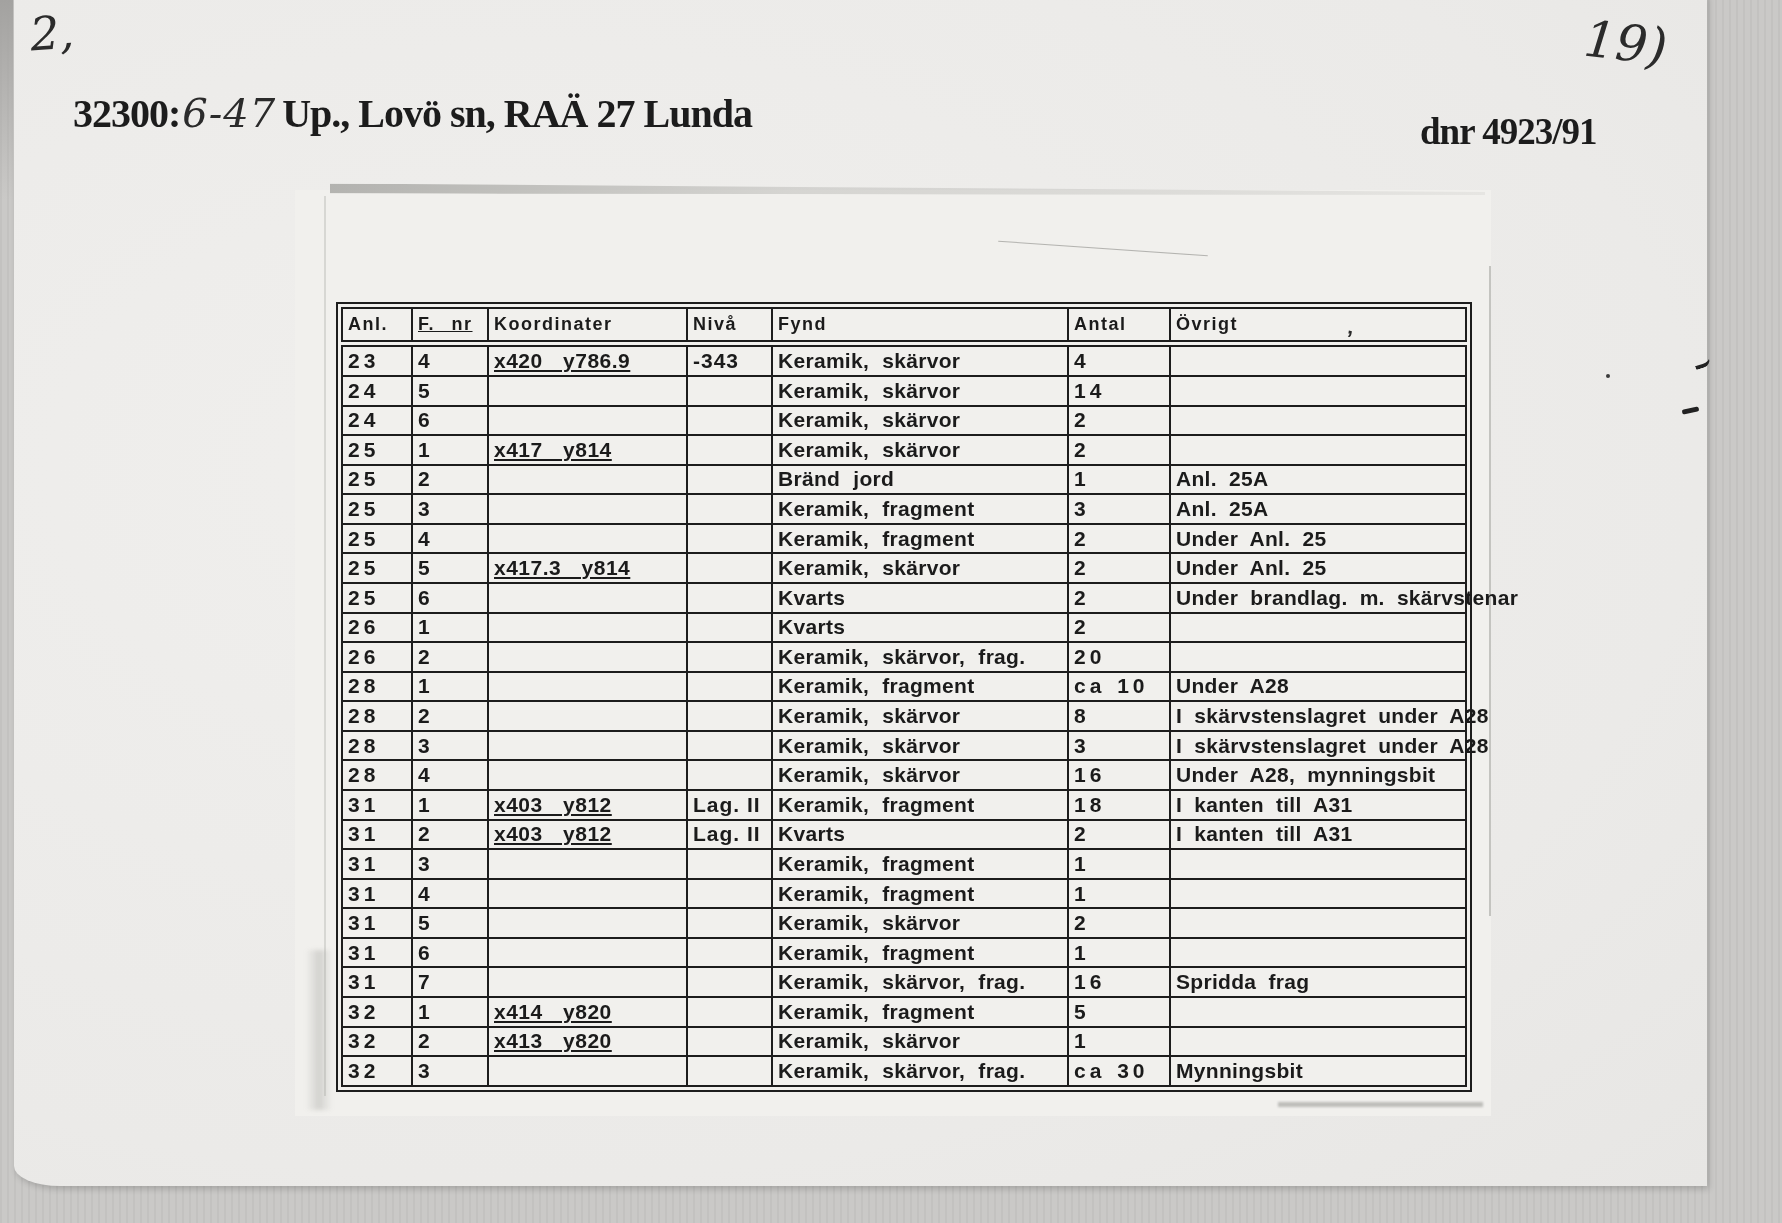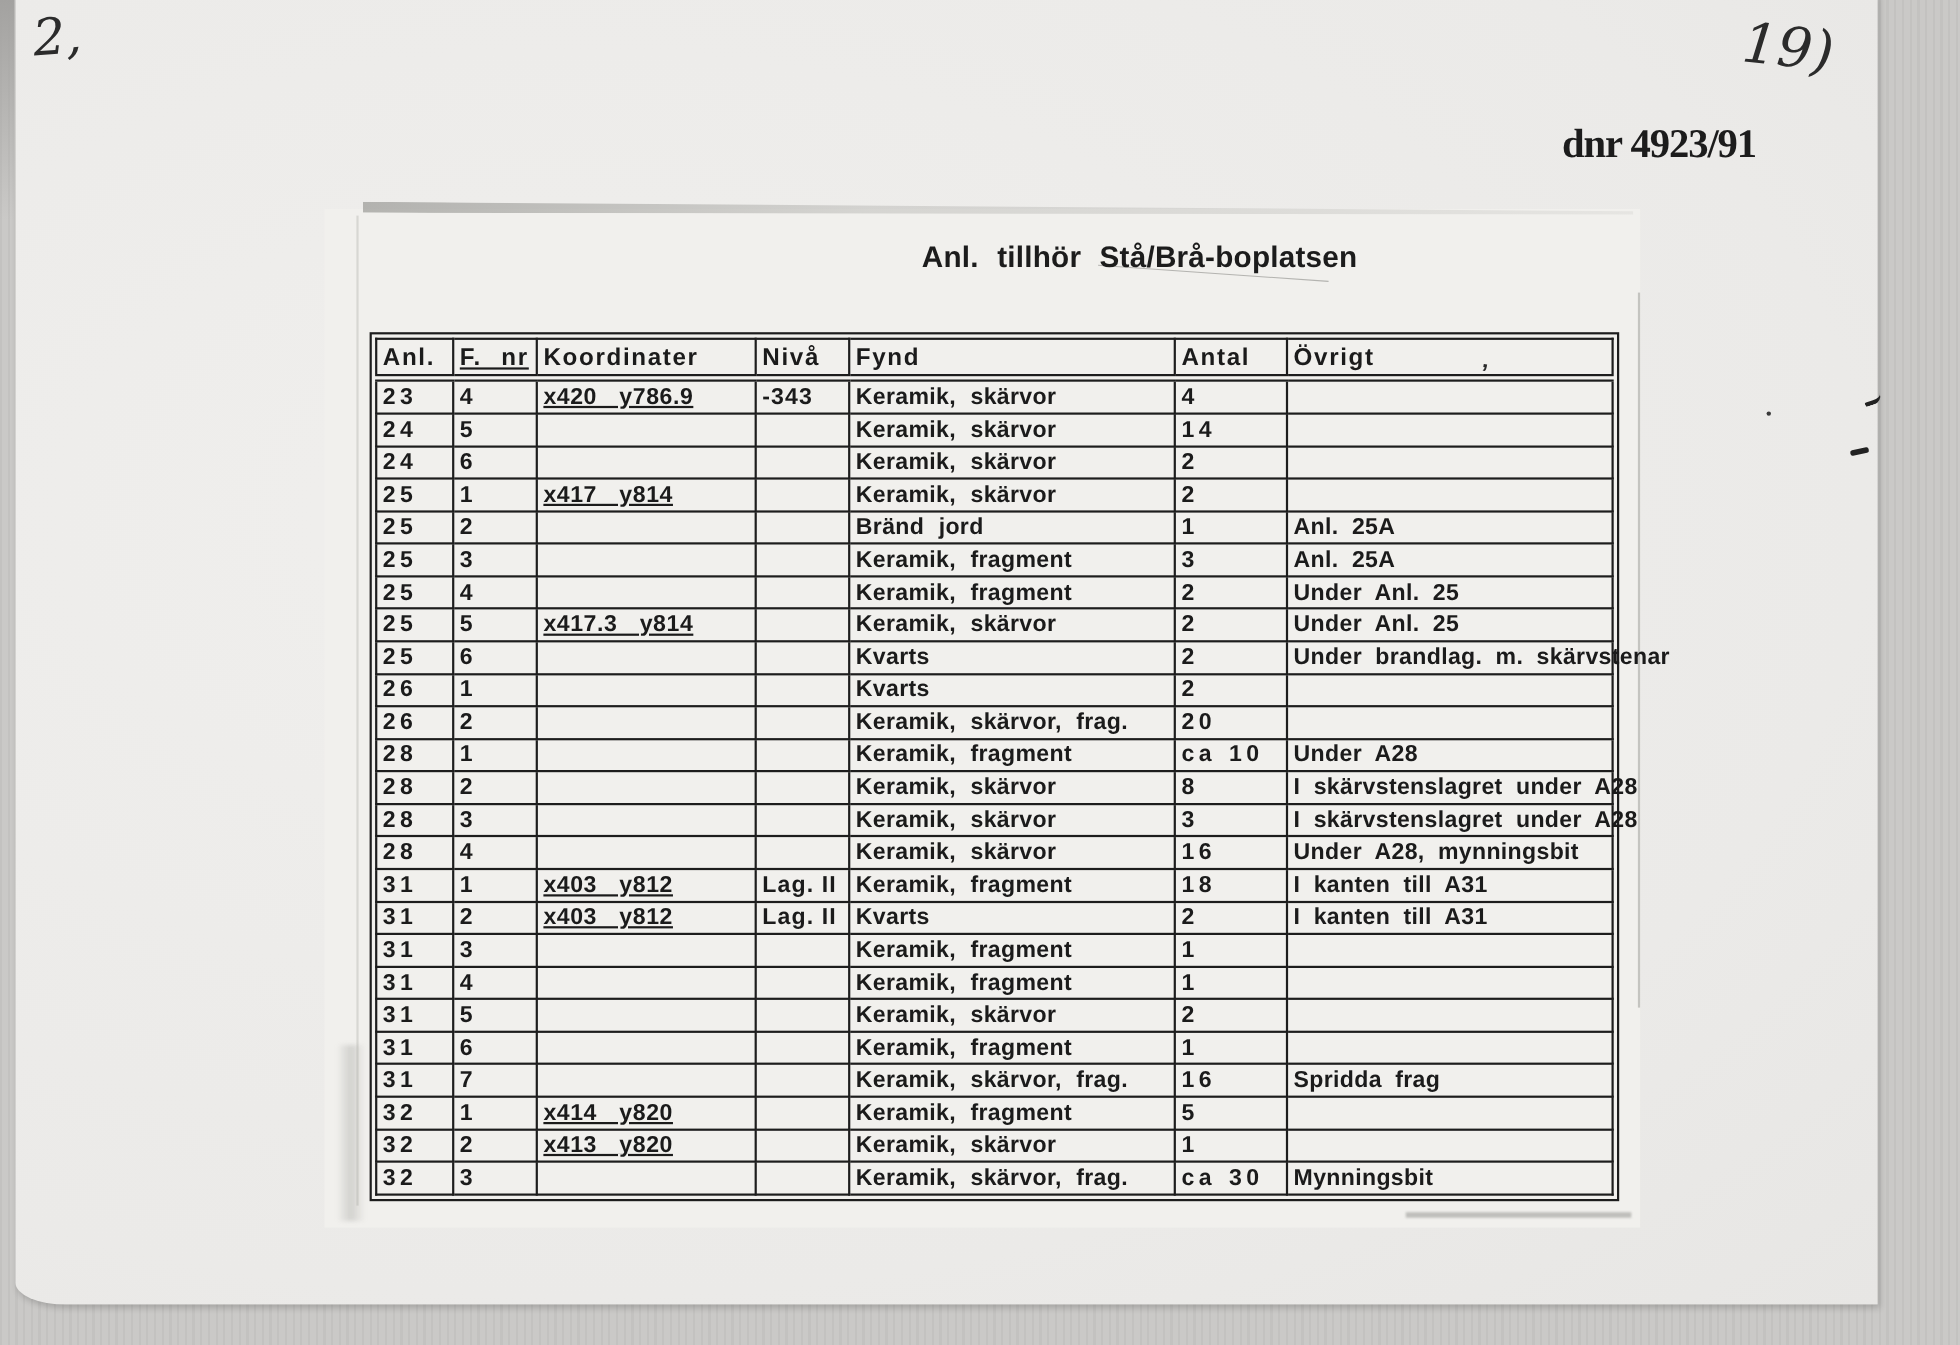--- a/index.html
+++ b/index.html
@@ -55,21 +55,21 @@
   .table-frame{
     position:absolute;left:336px;top:302px;width:1136px;height:790px;
     border:2px solid #1d1d1d;padding:3px;box-sizing:border-box;
   }
   table.finds{border-collapse:collapse;table-layout:fixed;width:100%;height:100%;}
   table.finds th,table.finds td{
     border:2px solid #1d1d1d;padding:0 5px;white-space:nowrap;overflow:visible;
     font-weight:bold;color:#1b1b1b;vertical-align:middle;text-align:left;
   }
   table.finds th{
-    font-size:22px;letter-spacing:1.5px;height:31px;
+    font-size:18px;letter-spacing:1.5px;height:31px;
     border-bottom:7px double #1d1d1d;
   }
   table.finds td{font-size:21px;}
   th:nth-child(1){width:58px;}
   th:nth-child(2){width:64px;letter-spacing:1px;word-spacing:10px;text-decoration:underline;}
   th:nth-child(3){width:187px;text-align:center;letter-spacing:2px;}
   th:nth-child(4){width:73px;letter-spacing:1px;}
   th:nth-child(5){width:284px;text-align:center;}
   th:nth-child(6){width:90px;letter-spacing:0.5px;}
   th:nth-child(7){text-align:center;letter-spacing:2px;}
@@ -89,32 +89,32 @@
 <body>
 
 <div class="stage">
 
   <div class="sheet"></div>
   <div class="edge-dark"></div>
 
   <div class="hand hand-page">2,</div>
   <div class="hand hand-sheet">19)</div>
 
+  <div class="typed ref-line"><span>32300:</span><span class="hand hand-inline">6-47</span><span>Up., Lovö sn, RAÄ 27 Lunda</span></div>
 
   <div class="typed dnr-line">dnr 4923/91</div>
 
   <div class="inset"></div>
   <div class="inset-top-smudge"></div>
   <div class="inset-left-line"></div>
   <div class="inset-right-line"></div>
   <div class="diag-line"></div>
   <div class="bottom-smudge"></div>
   <div class="left-bottom-smudge"></div>
 
-  <div class="table-title">Anl. tillhör Stå/Brå-boplatsen</div>
 
   <div class="table-frame">
     <table class="finds">
       <thead>
         <tr>
             <th>Anl.</th>
             <th>F. nr</th>
             <th>Koordinater</th>
             <th>Nivå</th>
             <th>Fynd</th>

